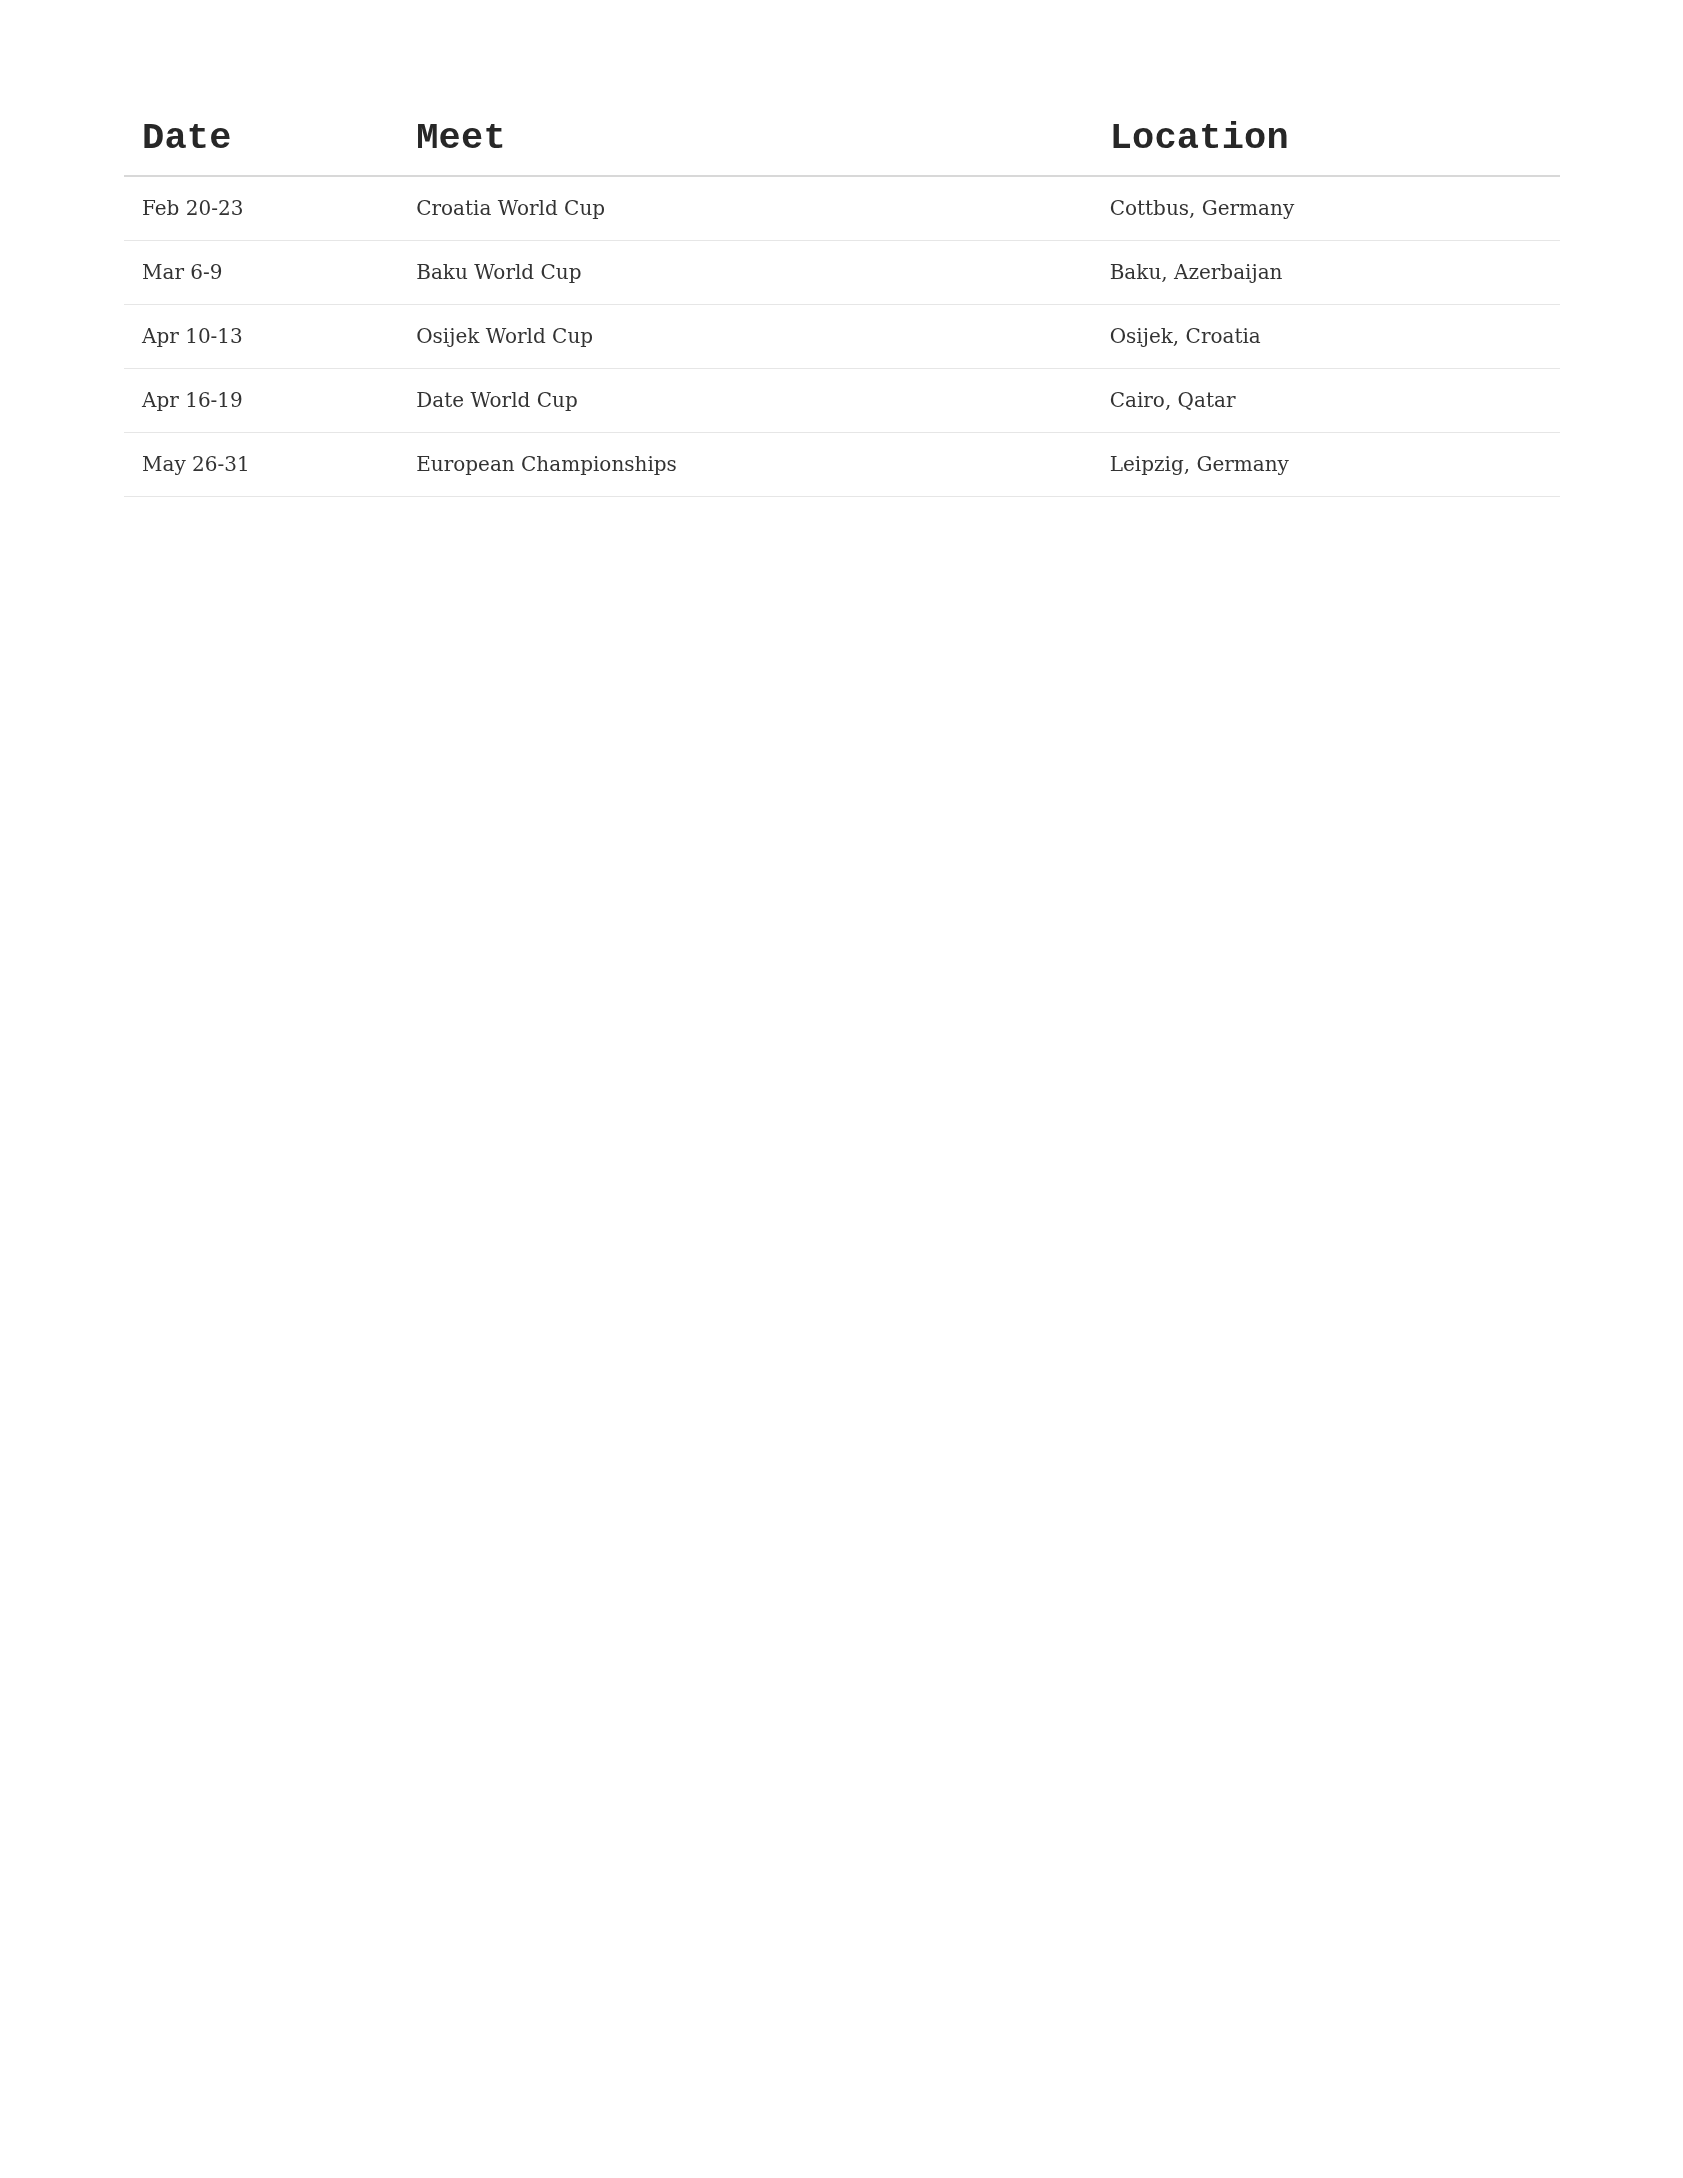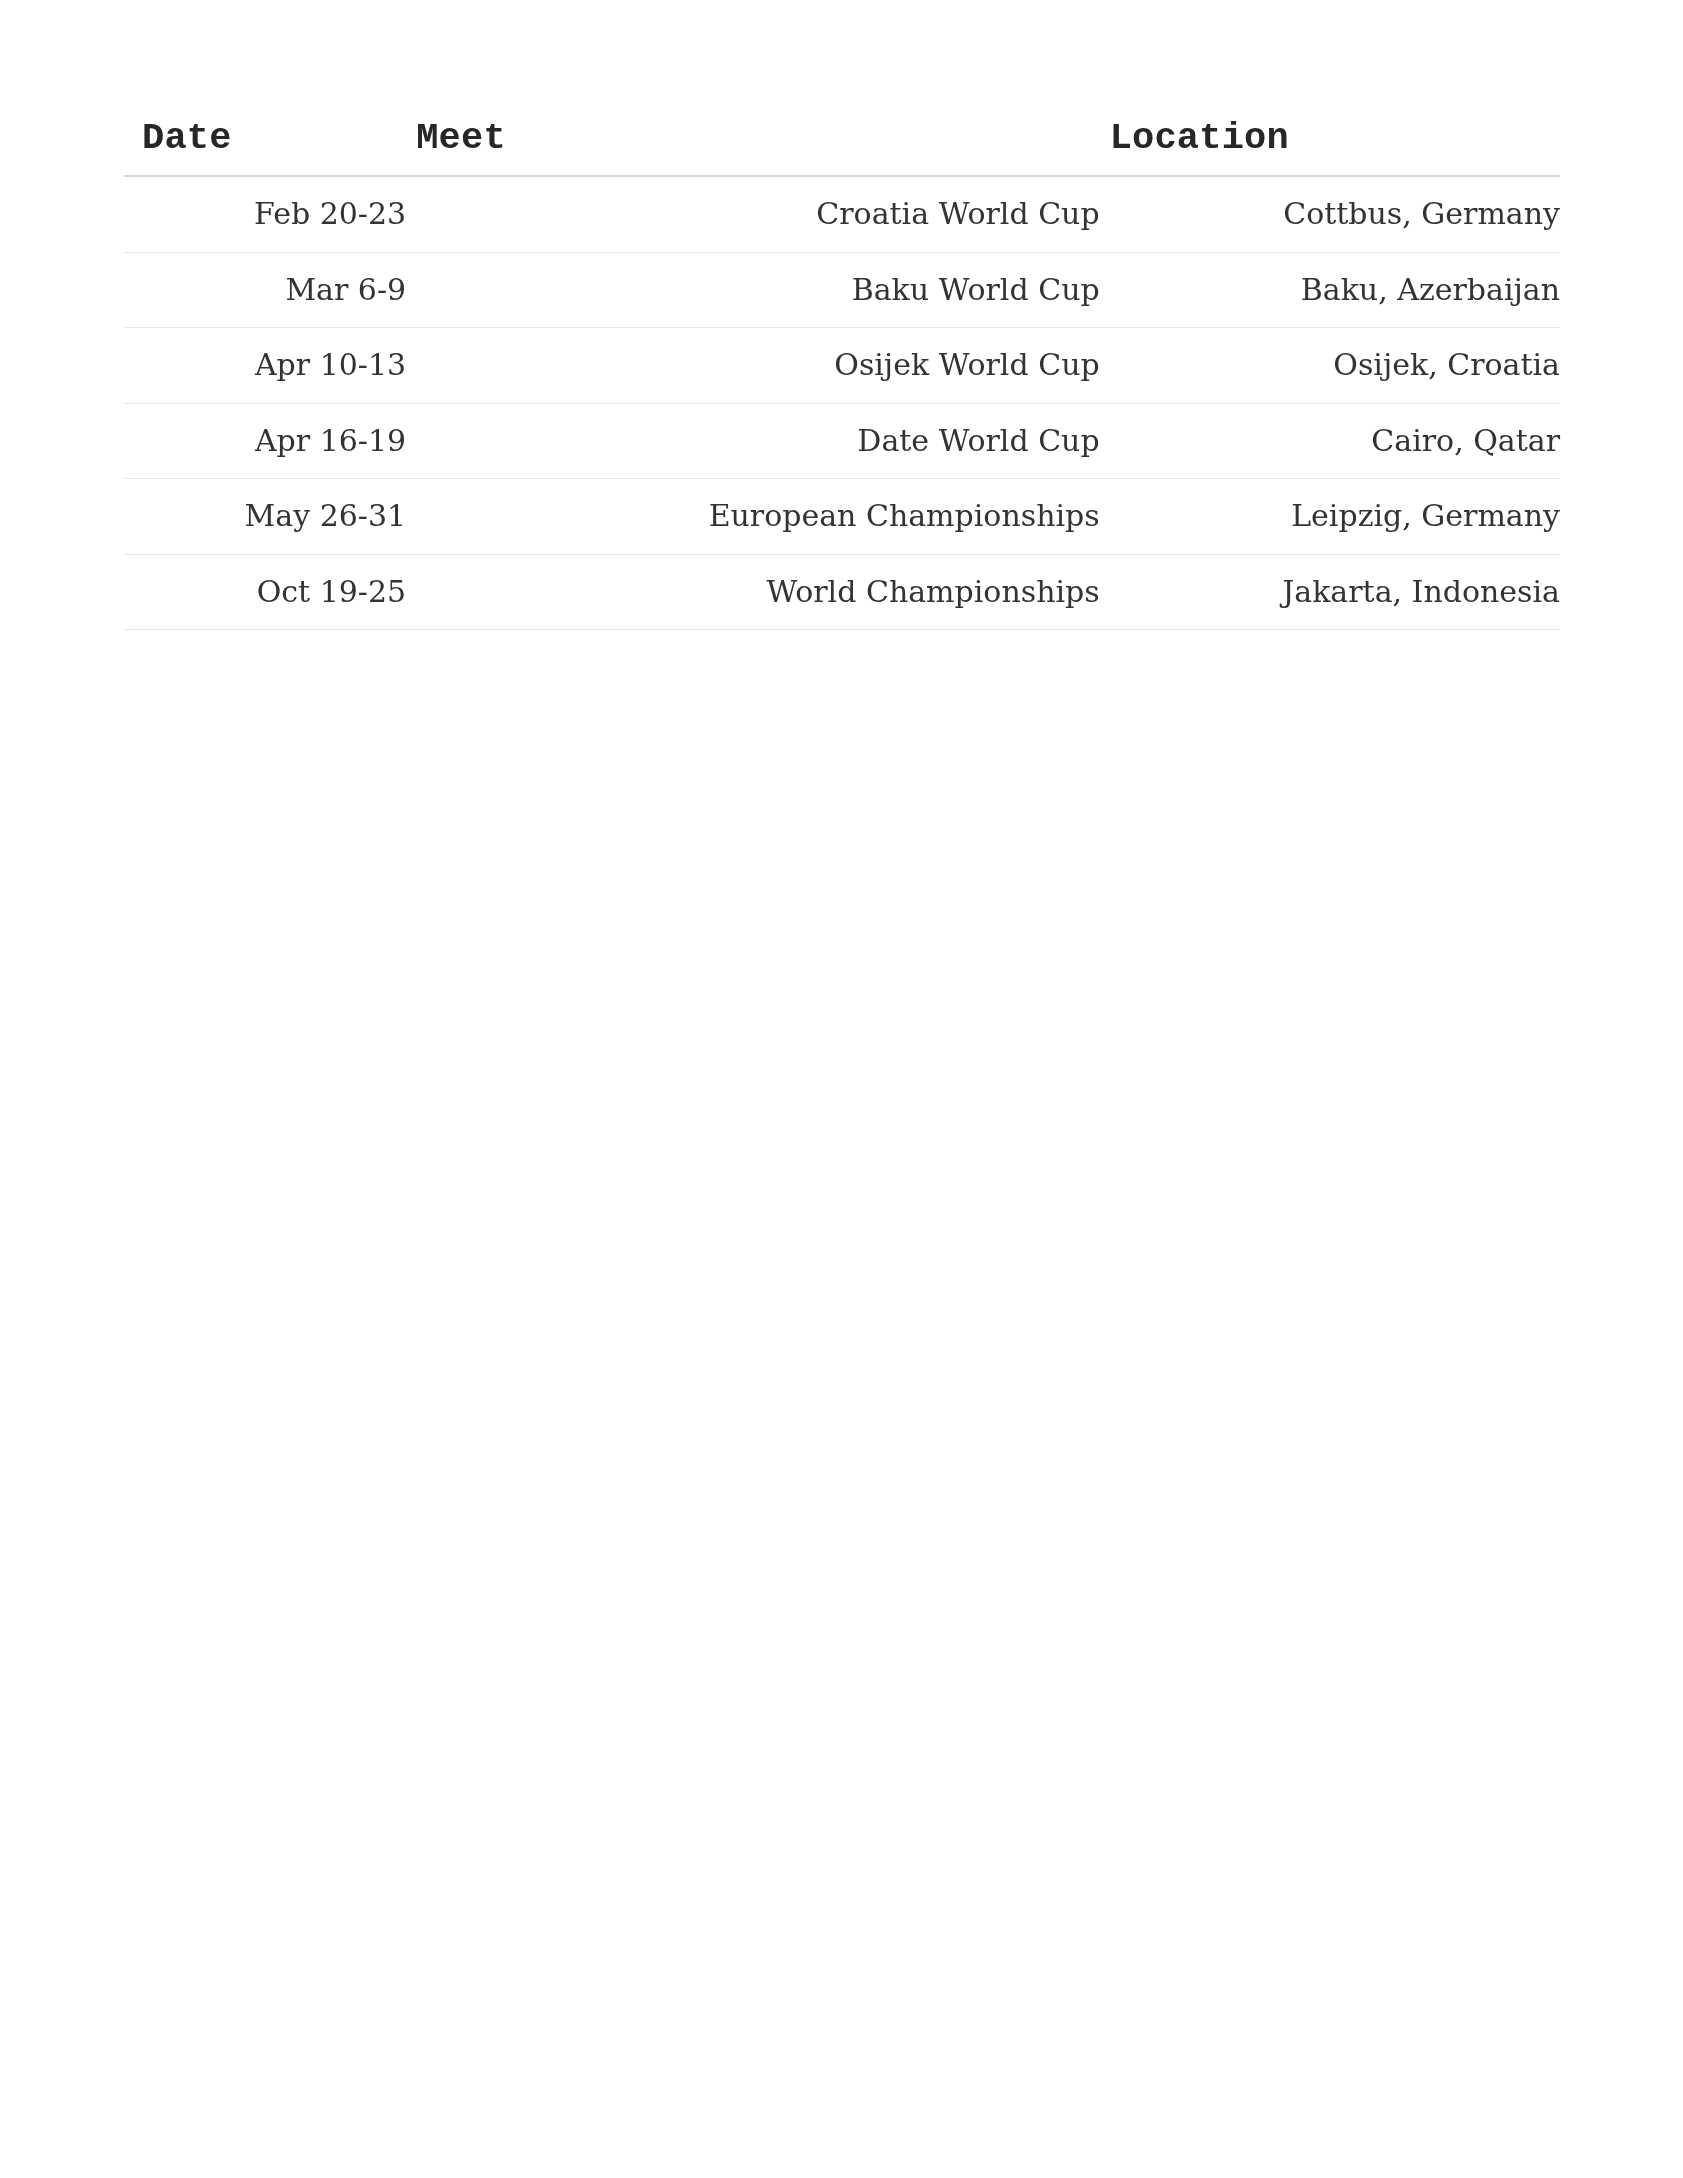--- a/index.html
+++ b/index.html
@@ -38,28 +38,27 @@
     color: #272727;
     padding: 8px 0 16px 0;
     border-bottom: 2px solid #d8d8d8;
     letter-spacing: 0.2px;
   }
   table.schedule thead th.th-date { padding-left: 18px; }
   table.schedule thead th.th-meet { padding-left: 10px; }
   table.schedule thead th.th-location { padding-left: 10px; }
 
   table.schedule tbody td {
-    font-size: 30px;
+    font-size: 20px;
     font-weight: normal;
     color: #333333;
     padding: 20px 0 20px 0;
     border-bottom: 1px solid #e6e6e6;
     vertical-align: middle;
     line-height: 1.15;
-    text-align: right;
   }
   table.schedule tbody td.td-date { padding-left: 18px; }
   table.schedule tbody td.td-meet { padding-left: 10px; }
   table.schedule tbody td.td-location { padding-left: 10px; }
 
   table.schedule tbody tr:last-child td {
     border-bottom: 1px solid #e6e6e6;
   }
 </style>
 </head>
@@ -98,21 +97,16 @@
       <tr>
         <td class="td-date">Apr 16-19</td>
         <td class="td-meet">Date World Cup</td>
         <td class="td-location">Cairo, Qatar</td>
       </tr>
       <tr>
         <td class="td-date">May 26-31</td>
         <td class="td-meet">European Championships</td>
         <td class="td-location">Leipzig, Germany</td>
       </tr>
-      <tr>
-        <td class="td-date">Oct 19-25</td>
-        <td class="td-meet">World Championships</td>
-        <td class="td-location">Jakarta, Indonesia</td>
-      </tr>
     </tbody>
   </table>
 </div>
 
 
 </body></html>

